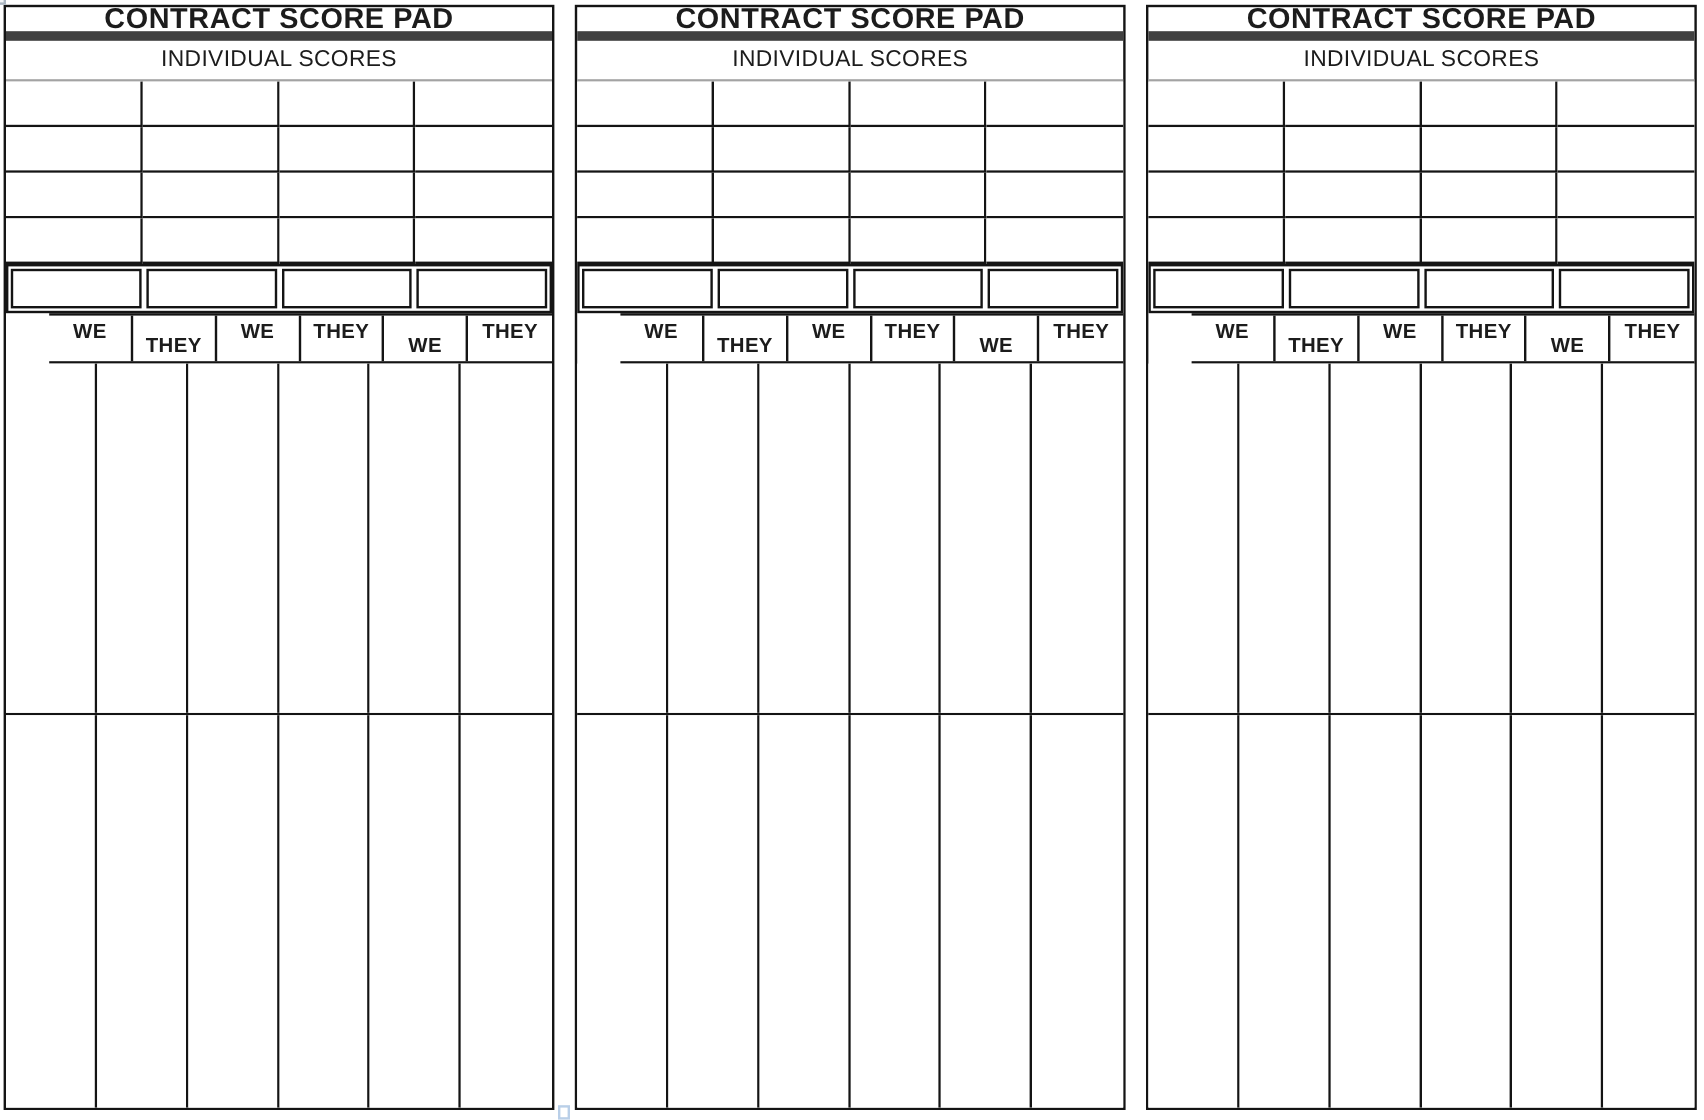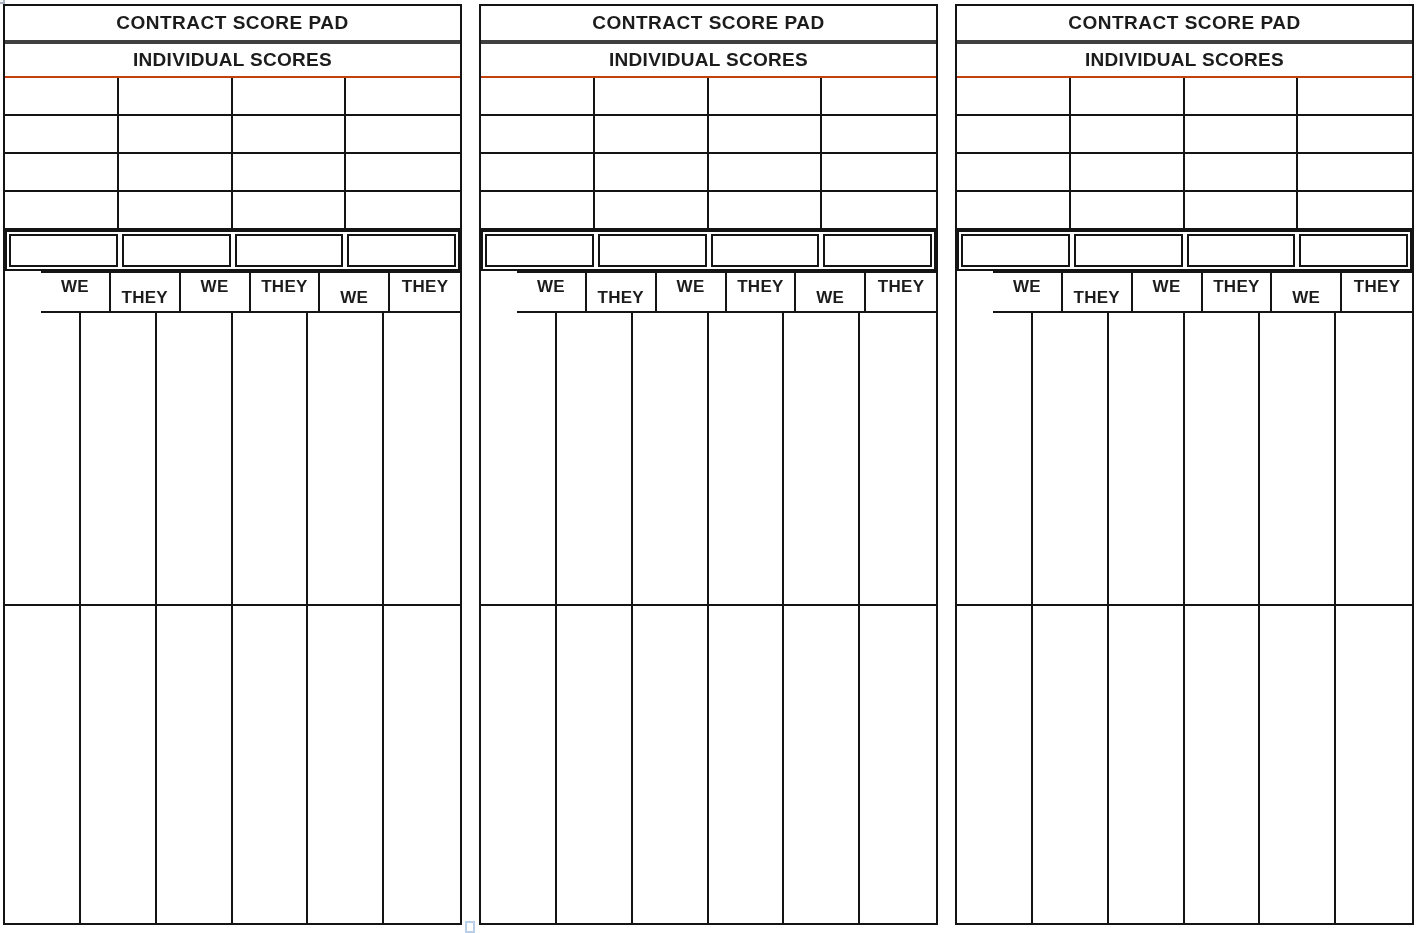--- a/index.html
+++ b/index.html
@@ -19,34 +19,34 @@
   }
   .pad {
     width:459px;
     height:921px;
     border:2px solid #141414;
     background:#fff;
     display:flex;
     flex-direction:column;
   }
   .pad-title {
-    height:38px;
-    border-bottom:4px solid #404040;
+    height:28px;
+    border-bottom:8px solid #404040;
     display:flex; align-items:center; justify-content:center;
-    font-size:19px;
+    font-size:24px;
     font-weight:600;
     letter-spacing:0.5px;
     white-space:nowrap;
   }
   .pad-subtitle {
     height:34px;
-    border-bottom:2px solid #c2410c;
+    border-bottom:2px solid #a3a3a3;
     display:flex; align-items:center; justify-content:center;
     font-size:19px;
-    font-weight:700;
+    font-weight:400;
     letter-spacing:0.3px;
     white-space:nowrap;
   }
   .ind-grid {
     display:grid;
     grid-template-columns:repeat(4,1fr);
   }
   .ind-cell {
     height:38px;
     border-right:2px solid #141414;

